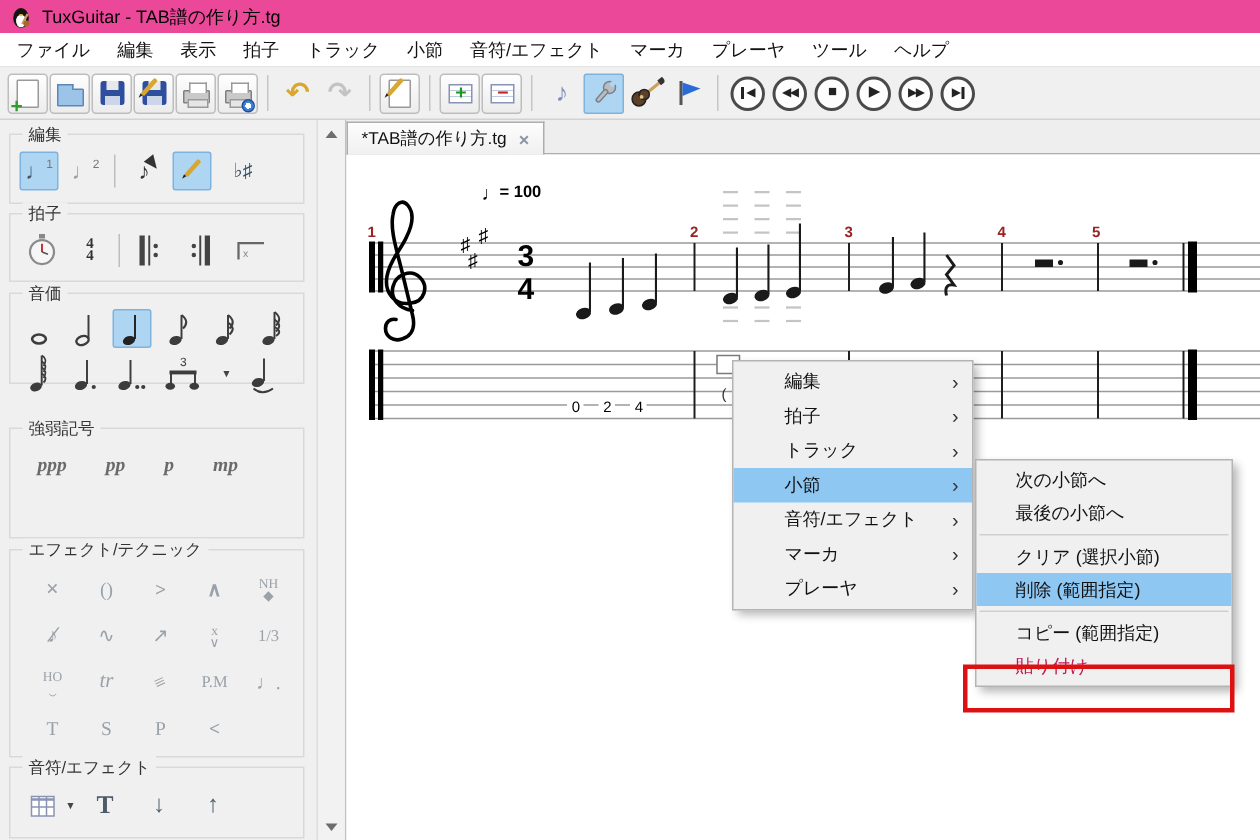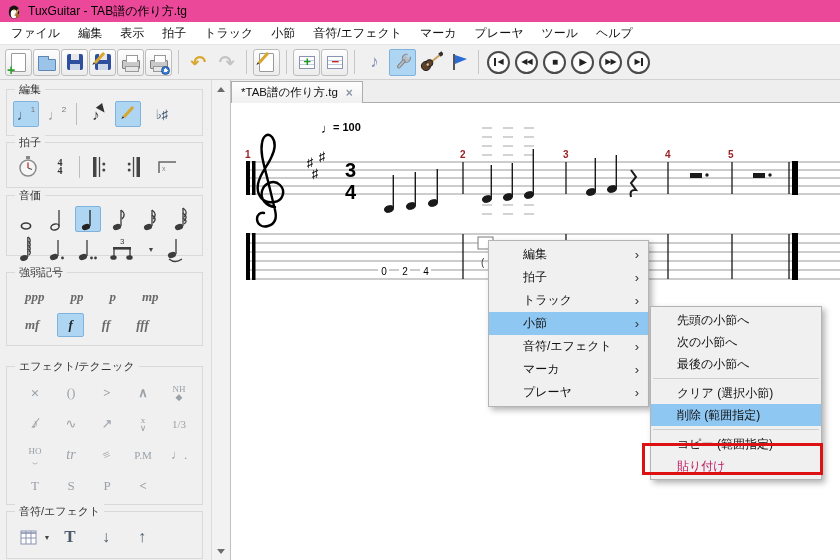--- a/index.html
+++ b/index.html
@@ -383,33 +383,27 @@
       <span class="sbtn">
           <svg width="18" height="27">
             <ellipse cx="6" cy="19" rx="4.2" ry="2.9" fill="#3c3c3c" transform="rotate(-18 6 19)"></ellipse>
             <line x1="10" y1="18" x2="10" y2="3" stroke="#3c3c3c" stroke-width="1.3"></line>
             <path d="M3 23 Q9 28 16 23" fill="none" stroke="#3c3c3c" stroke-width="1.3"></path>
           </svg>
         </span>
     </div>
   </div>
 
-  <div class="grp" style="top:192px;height:74px;">
+  <div class="grp" style="top:205px;height:74px;">
     <span class="gt">強弱記号</span>
     <div class="grow" style="padding:12px 0 0 10px;gap:10px;">
       <span class="dyn">ppp</span>
       <span class="dyn">pp</span>
       <span class="dyn">p</span>
       <span class="dyn">mp</span>
-    </div>
-    <div class="grow" style="padding:4px 0 0 10px;gap:10px;">
-      <span class="dyn">mf</span>
-      <span class="dyn on selbox" style="padding:3px 10px">f</span>
-      <span class="dyn">ff</span>
-      <span class="dyn">fff</span>
     </div>
   </div>
 
   <div class="grp" style="top:286px;height:139px;">
     <span class="gt">エフェクト/テクニック</span>
     <div class="fxgrid">
       <span class="fx" style="font-weight:bold;font-size:15px">×</span>
       <span class="fx">()</span>
       <span class="fx" style="font-weight:bold">&gt;</span>
       <span class="fx" style="font-weight:bold">∧</span>
@@ -602,21 +596,20 @@
   <div class="cmi"><span>編集</span><span class="arr">›</span></div>
   <div class="cmi"><span>拍子</span><span class="arr">›</span></div>
   <div class="cmi"><span>トラック</span><span class="arr">›</span></div>
   <div class="cmi hl"><span>小節</span><span class="arr">›</span></div>
   <div class="cmi"><span>音符/エフェクト</span><span class="arr">›</span></div>
   <div class="cmi"><span>マーカ</span><span class="arr">›</span></div>
   <div class="cmi"><span>プレーヤ</span><span class="arr">›</span></div>
 </div>
 
 <div class="menu" style="left:650px;top:306px;width:172px;">
-  <div class="smi">先頭の小節へ</div>
   <div class="smi">次の小節へ</div>
   <div class="smi">最後の小節へ</div>
   <div class="msep"></div>
   <div class="smi">クリア (選択小節)</div>
   <div class="smi hl">削除 (範囲指定)</div>
   <div class="msep"></div>
   <div class="smi">コピー (範囲指定)</div>
   <div class="smi dis">貼り付け</div>
 </div>
 

